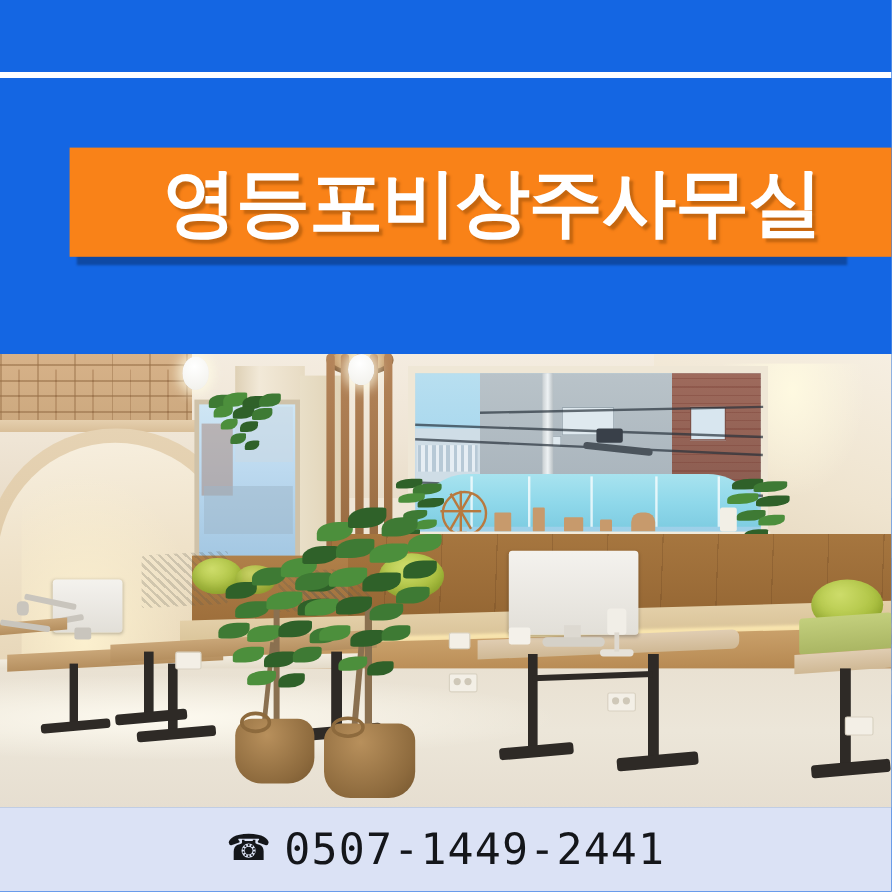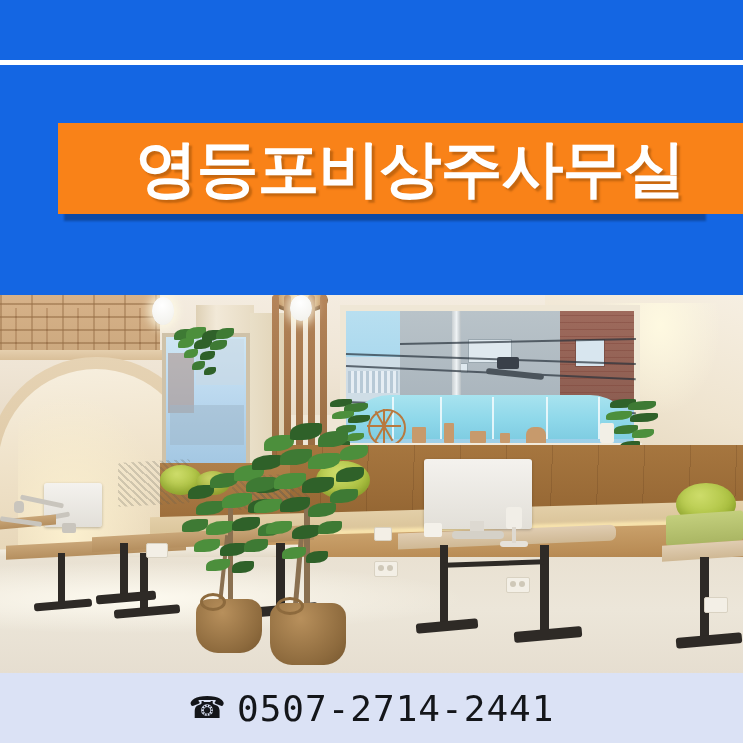--- a/index.html
+++ b/index.html
@@ -484,17 +484,17 @@
       <div class="leaf-d" style="position:absolute;left:68px;top:136px;width:22px;height:12px;"></div>
       <div class="basket" style="position:absolute;left:32px;top:188px;width:76px;height:62px;"></div>
       <div style="position:absolute;left:38px;top:182px;width:22px;height:12px;border:3px solid #8d6a3d;border-radius:50%;"></div>
     </div>
 
   </div>
 
   <div class="footer">
     <div class="phone">
       <span class="phone-icon">☎</span>
-      <span>0507-2714-2441</span>
+      <span>0507-1449-2441</span>
     </div>
   </div>
 
 </div>
 
 </body></html>

